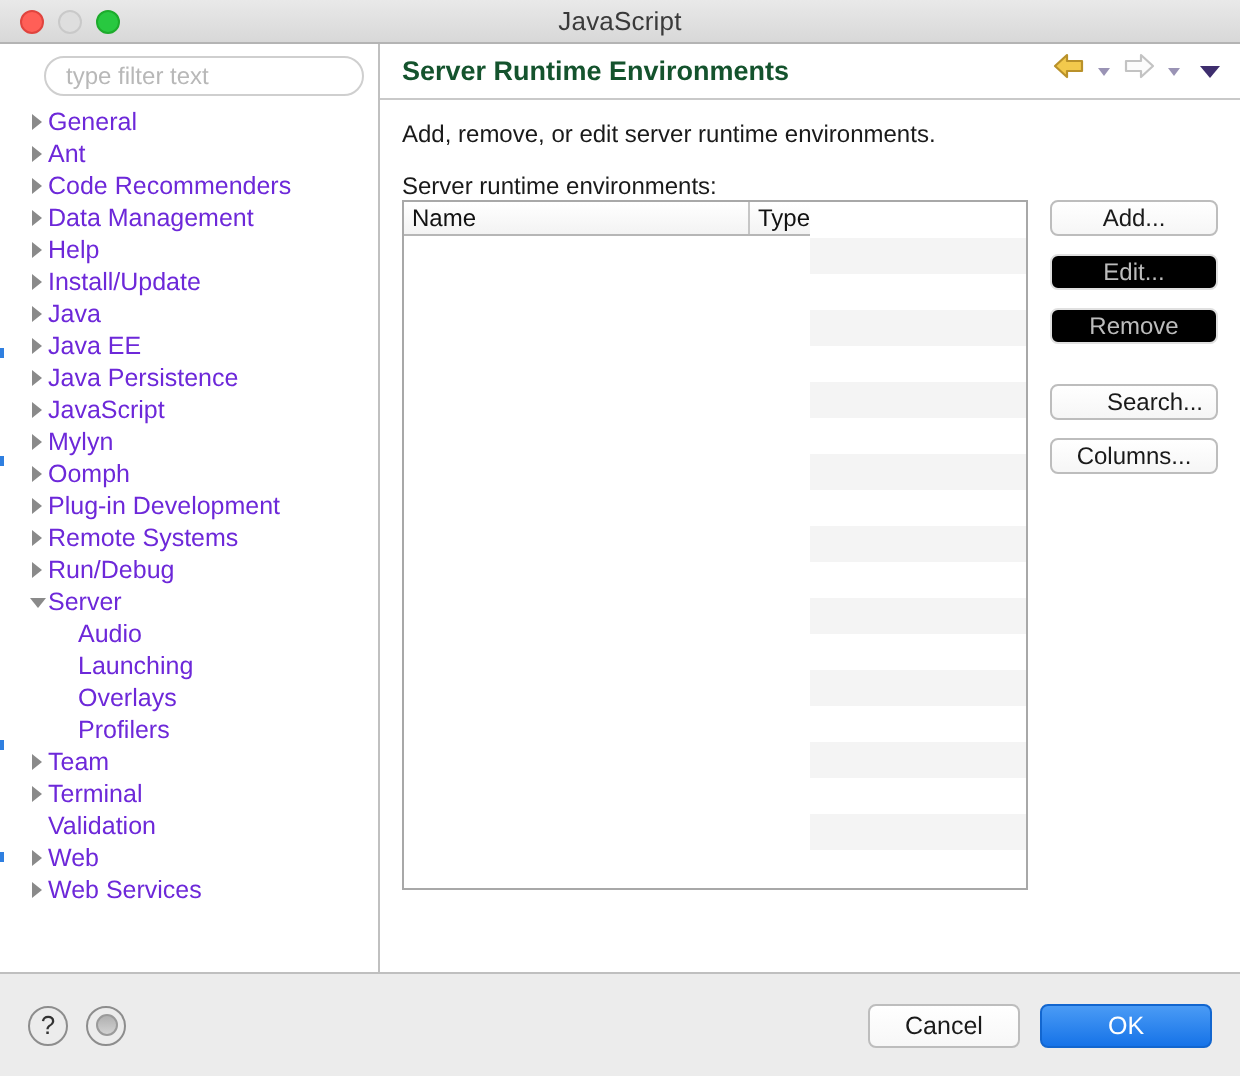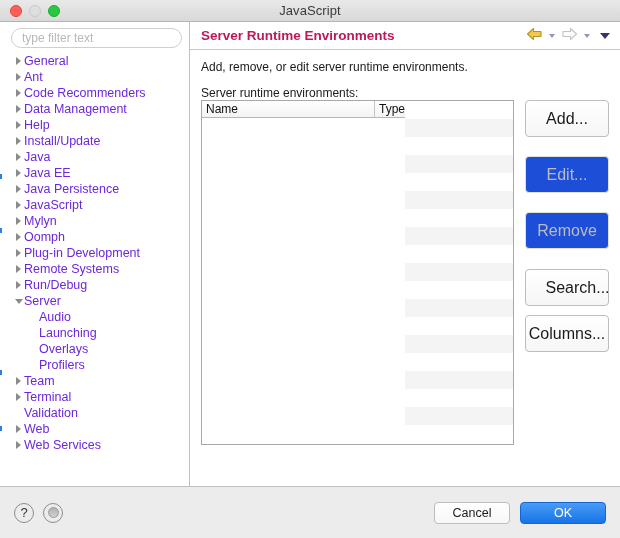--- a/index.html
+++ b/index.html
@@ -40,21 +40,21 @@
   #body { flex: 1 1 auto; display: flex; min-height: 0; background: #fff; }
 
   
   #sidebar {
     width: 190px; flex: 0 0 190px;
     background: #fff;
     border-right: 1px solid #c0c0c0;
     display: flex; flex-direction: column;
     position: relative;
   }
-  #filter-wrap { padding: 6px 7px 4px 11px; }
+  #filter-wrap { padding: 6px 7px 4px 22px; }
   #filter-input {
     width: 100%; height: 20px;
     border: 1px solid #cfcfcf; border-radius: 10px;
     background: #fff;
     font-family: "Liberation Sans", sans-serif;
     font-size: 12px; color: #333;
     padding: 0 10px; outline: none;
   }
   #filter-input::placeholder { color: #b8b8b8; }
   #tree { flex: 1 1 auto; overflow: hidden; padding-top: 1px; }
@@ -88,21 +88,21 @@
   .edge-mark { position: absolute; left: 0; width: 2px; background: #2f7fe0; }
 
   
   #content { flex: 1 1 auto; display: flex; flex-direction: column; background: #fff; min-width: 0; }
   #content-header {
     height: 28px; flex: 0 0 28px;
     display: flex; align-items: center;
     padding: 0 10px 0 11px;
     border-bottom: 1px solid #c9c9c9;
   }
-  #page-title { font-size: 13.5px; font-weight: bold; color: #be185d; flex: 1 1 auto; }
+  #page-title { font-size: 13.5px; font-weight: bold; color: #14532d; flex: 1 1 auto; }
   .navbtns { display: flex; align-items: center; gap: 3px; }
   .caret-sm {
     width: 0; height: 0;
     border-top: 4px solid #9a93b5;
     border-left: 3.5px solid transparent;
     border-right: 3.5px solid transparent;
     margin: 0 3px;
   }
   .caret-lg {
     width: 0; height: 0;
@@ -141,35 +141,34 @@
   .trow.odd { background: #ffffff; }
   .trow.even { background: #f4f4f4; }
   .tcell-name { width: 173px; flex: 0 0 173px; border-right: 1px solid #c6c6c6; }
   .tcell-type { flex: 1 1 auto; }
 
   #side-buttons {
     margin-left: 11px; padding-top: 0px;
     display: flex; flex-direction: column;
   }
   .btn {
-    width: 84px; height: 37px;
+    width: 84px; height: 18px;
     border-radius: 4px;
     border: 1px solid #bdbdbd;
     background: linear-gradient(to bottom, #ffffff 0%, #f6f6f6 100%);
     font-family: "Liberation Sans", sans-serif;
-    font-size: 16px; color: #1a1a1a;
+    font-size: 12px; color: #1a1a1a;
     display: flex; align-items: center; justify-content: center;
     margin-bottom: 9px;
     cursor: default;
   }
   .btn.disabled {
     color: #bcbcbc;
     border-color: #e0e0e0;
-    background: #1d4ed8;
-    margin-top: 10px;
+    background: #000000;
   }
   .btn.gap { margin-top: 11px; padding-left: 21px; }
 
   
   #footer {
     height: 52px; flex: 0 0 52px;
     background: #ececec;
     border-top: 1px solid #bfbfbf;
     display: flex; align-items: center;
     padding: 0 14px;

